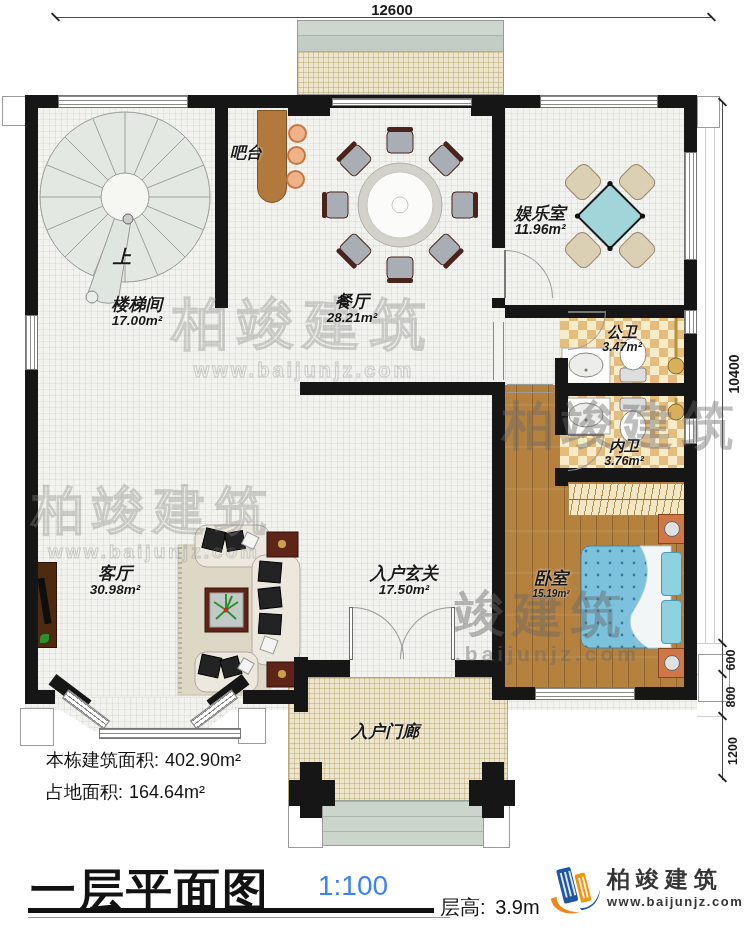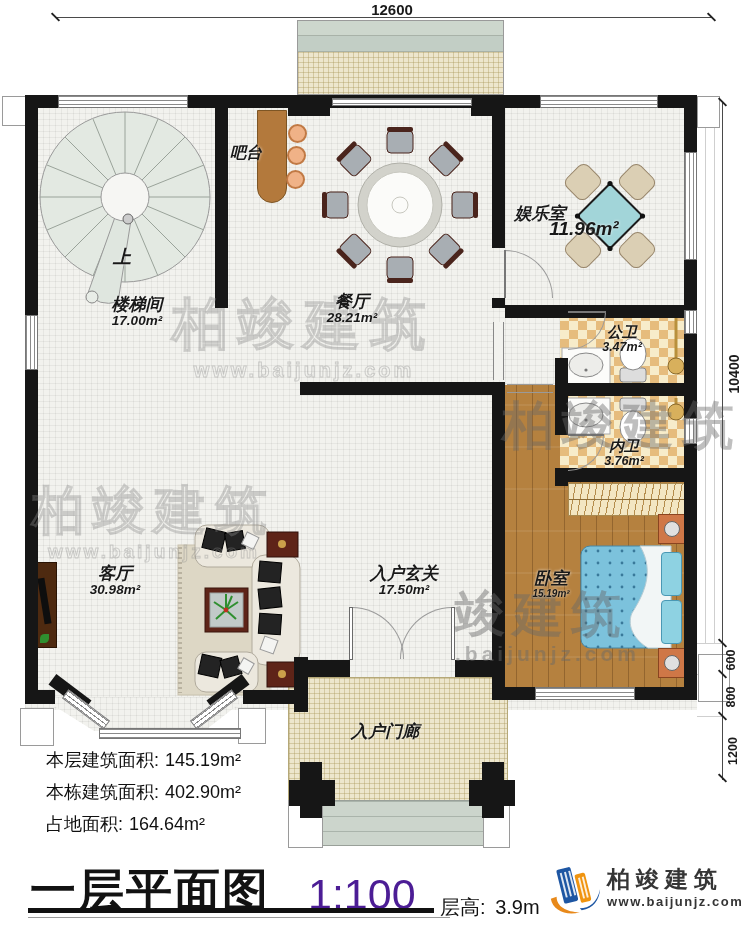--- a/index.html
+++ b/index.html
@@ -314,21 +314,21 @@
     <span>柏竣建筑</span>
   </div>
 
   <div class="rlabel" style="left:246px;top:153px;font-size:16px;">吧台</div>
   <div class="rlabel" style="left:137px;top:304px;font-size:17px;">楼梯间</div>
   <div class="rlabel" style="left:137px;top:320px;font-size:13.5px;">17.00m²</div>
   <div class="rlabel" style="left:122px;top:257px;font-size:18px;">上</div>
   <div class="rlabel" style="left:352px;top:301px;font-size:17px;">餐厅</div>
   <div class="rlabel" style="left:352px;top:317px;font-size:13.5px;">28.21m²</div>
   <div class="rlabel" style="left:540px;top:213px;font-size:17px;">娱乐室</div>
-  <div class="rlabel" style="left:540px;top:229px;font-size:19px;margin-left:44px;">11.96m²</div>
+  <div class="rlabel" style="left:540px;top:229px;font-size:14px;">11.96m²</div>
   <div class="rlabel" style="left:622px;top:332px;font-size:15px;">公卫</div>
   <div class="rlabel" style="left:622px;top:347px;font-size:12.5px;">3.47m²</div>
   <div class="rlabel" style="left:624px;top:446px;font-size:15px;">内卫</div>
   <div class="rlabel" style="left:624px;top:461px;font-size:12.5px;">3.76m²</div>
   <div class="rlabel" style="left:115px;top:573px;font-size:17px;">客厅</div>
   <div class="rlabel" style="left:115px;top:589px;font-size:13.5px;">30.98m²</div>
   <div class="rlabel" style="left:404px;top:573px;font-size:17px;">入户玄关</div>
   <div class="rlabel" style="left:404px;top:589px;font-size:13.5px;">17.50m²</div>
   <div class="rlabel" style="left:551px;top:578px;font-size:17px;">卧室</div>
   <div class="rlabel" style="left:551px;top:593px;font-size:10px;">15.19m²</div>
@@ -342,27 +342,26 @@
   <div class="tick" style="left:717px;top:777px;"></div>
   <div class="xline" style="left:697px;top:643px;width:25px;height:1px;"></div>
   <div class="xline" style="left:697px;top:674px;width:25px;height:1px;"></div>
   <div class="xline" style="left:697px;top:716px;width:25px;height:1px;"></div>
   <div class="dim" style="left:734px;top:374px;font-size:14px;transform:translate(-50%,-50%) rotate(-90deg);">10400</div>
   <div class="dim" style="left:731px;top:660px;font-size:12.5px;transform:translate(-50%,-50%) rotate(-90deg);">600</div>
   <div class="dim" style="left:731px;top:697px;font-size:12.5px;transform:translate(-50%,-50%) rotate(-90deg);">800</div>
   <div class="dim" style="left:733px;top:751px;font-size:12.5px;transform:translate(-50%,-50%) rotate(-90deg);">1200</div>
 
   <div class="stats">
-    <div><span>本层建筑面积:</span><span class="v">145.19m²</span></div>
     <div><span>本栋建筑面积:</span><span class="v">402.90m²</span></div>
     <div><span>占地面积:</span><span class="v">164.64m²</span></div>
   </div>
 
   <div class="abs titleblock" style="left:30px;top:860px;font-size:46px;font-weight:bold;letter-spacing:2px;color:#121212;">一层平面图</div>
-  <div class="abs titleblock" style="left:308px;top:870px;font-size:43px;color:#4c1d95;">1:100</div>
+  <div class="abs titleblock" style="left:318px;top:870px;font-size:28px;color:#3b82f6;">1:100</div>
   <div class="abs" style="left:28px;top:908px;width:406px;height:5px;background:#111;z-index:50;"></div>
   <div class="abs" style="left:28px;top:917px;width:422px;height:1px;background:#9a9a9a;z-index:50;"></div>
   <div class="abs titleblock" style="left:440px;top:894px;font-size:20px;color:#121212;">
     <span>层高:</span>
     <span style="margin-left:4px;">3.9m</span>
   </div>
 
   <div class="abs" style="left:545px;top:858px;width:200px;height:62px;z-index:50;">
     <svg style="position:absolute;left:0;top:2px;" width="58" height="58" viewBox="0 0 60 60">
       <path d="M6,40 C8,52 22,58 36,54 C22,54 12,48 12,38 Z" fill="#e8891a"></path>

